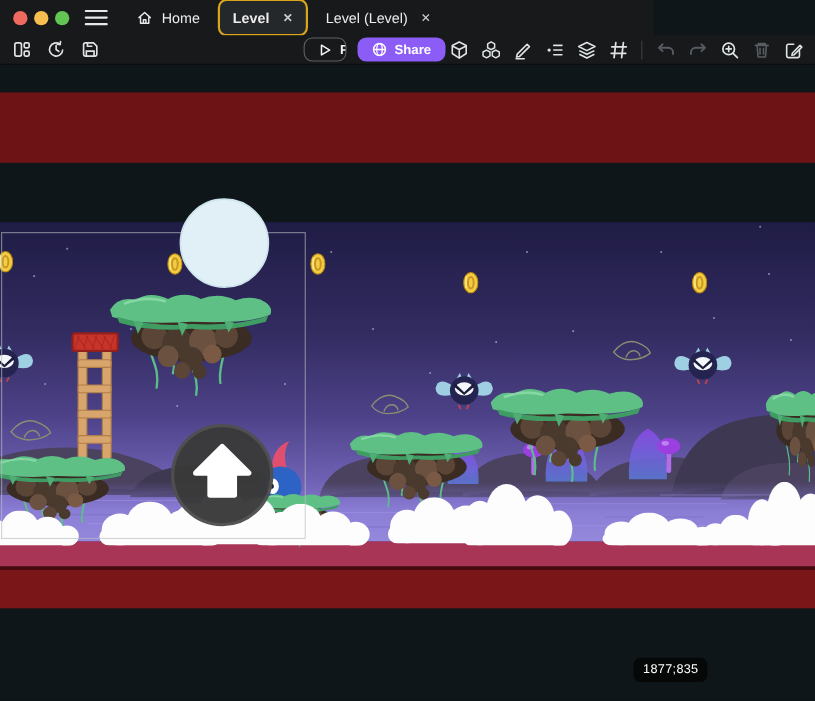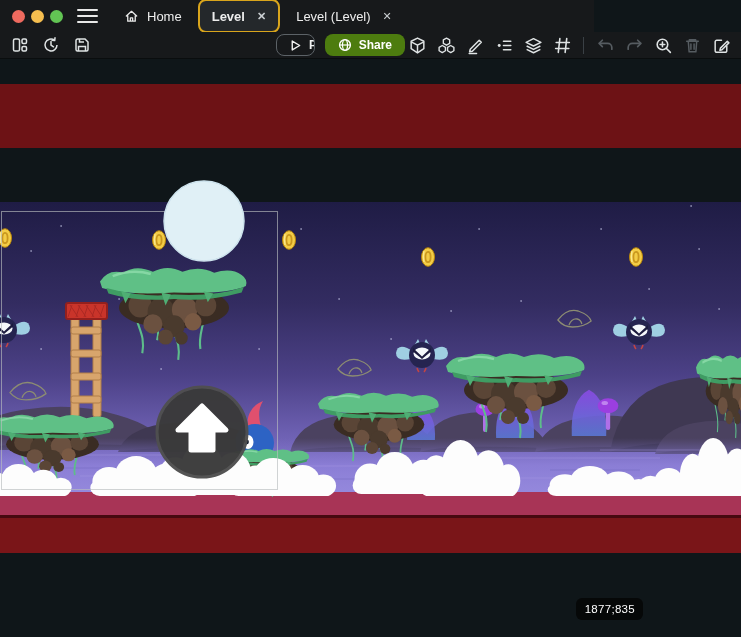--- a/index.html
+++ b/index.html
@@ -107,21 +107,21 @@
     <div class="preview-btn">
       <div class="preview-main">
         <svg width="13" height="13" viewBox="0 0 14 14">
           <path d="M3.5 2.2 L11.5 7 L3.5 11.8 Z" fill="none" stroke="#f2f2f2" stroke-width="1.5" stroke-linejoin="round"></path>
         </svg>
         <span>Preview</span>
       </div>
 
     </div>
 
-    <div class="share-btn" id="share-btn" style="background: #4d7c0f;">
+    <div class="share-btn" id="share-btn" style="background: #8b5cf6;">
       <svg width="14" height="14" viewBox="0 0 14 14">
         <circle cx="7" cy="7" r="5.4" fill="none" stroke="#fff" stroke-width="1.4"></circle>
         <ellipse cx="7" cy="7" rx="2.5" ry="5.4" fill="none" stroke="#fff" stroke-width="1.2"></ellipse>
         <path d="M1.8 7 H12.2" stroke="#fff" stroke-width="1.2"></path>
       </svg>
       <span>Share</span>
     </div>
 
     <div class="right-group">
       <div class="icon-btn">

